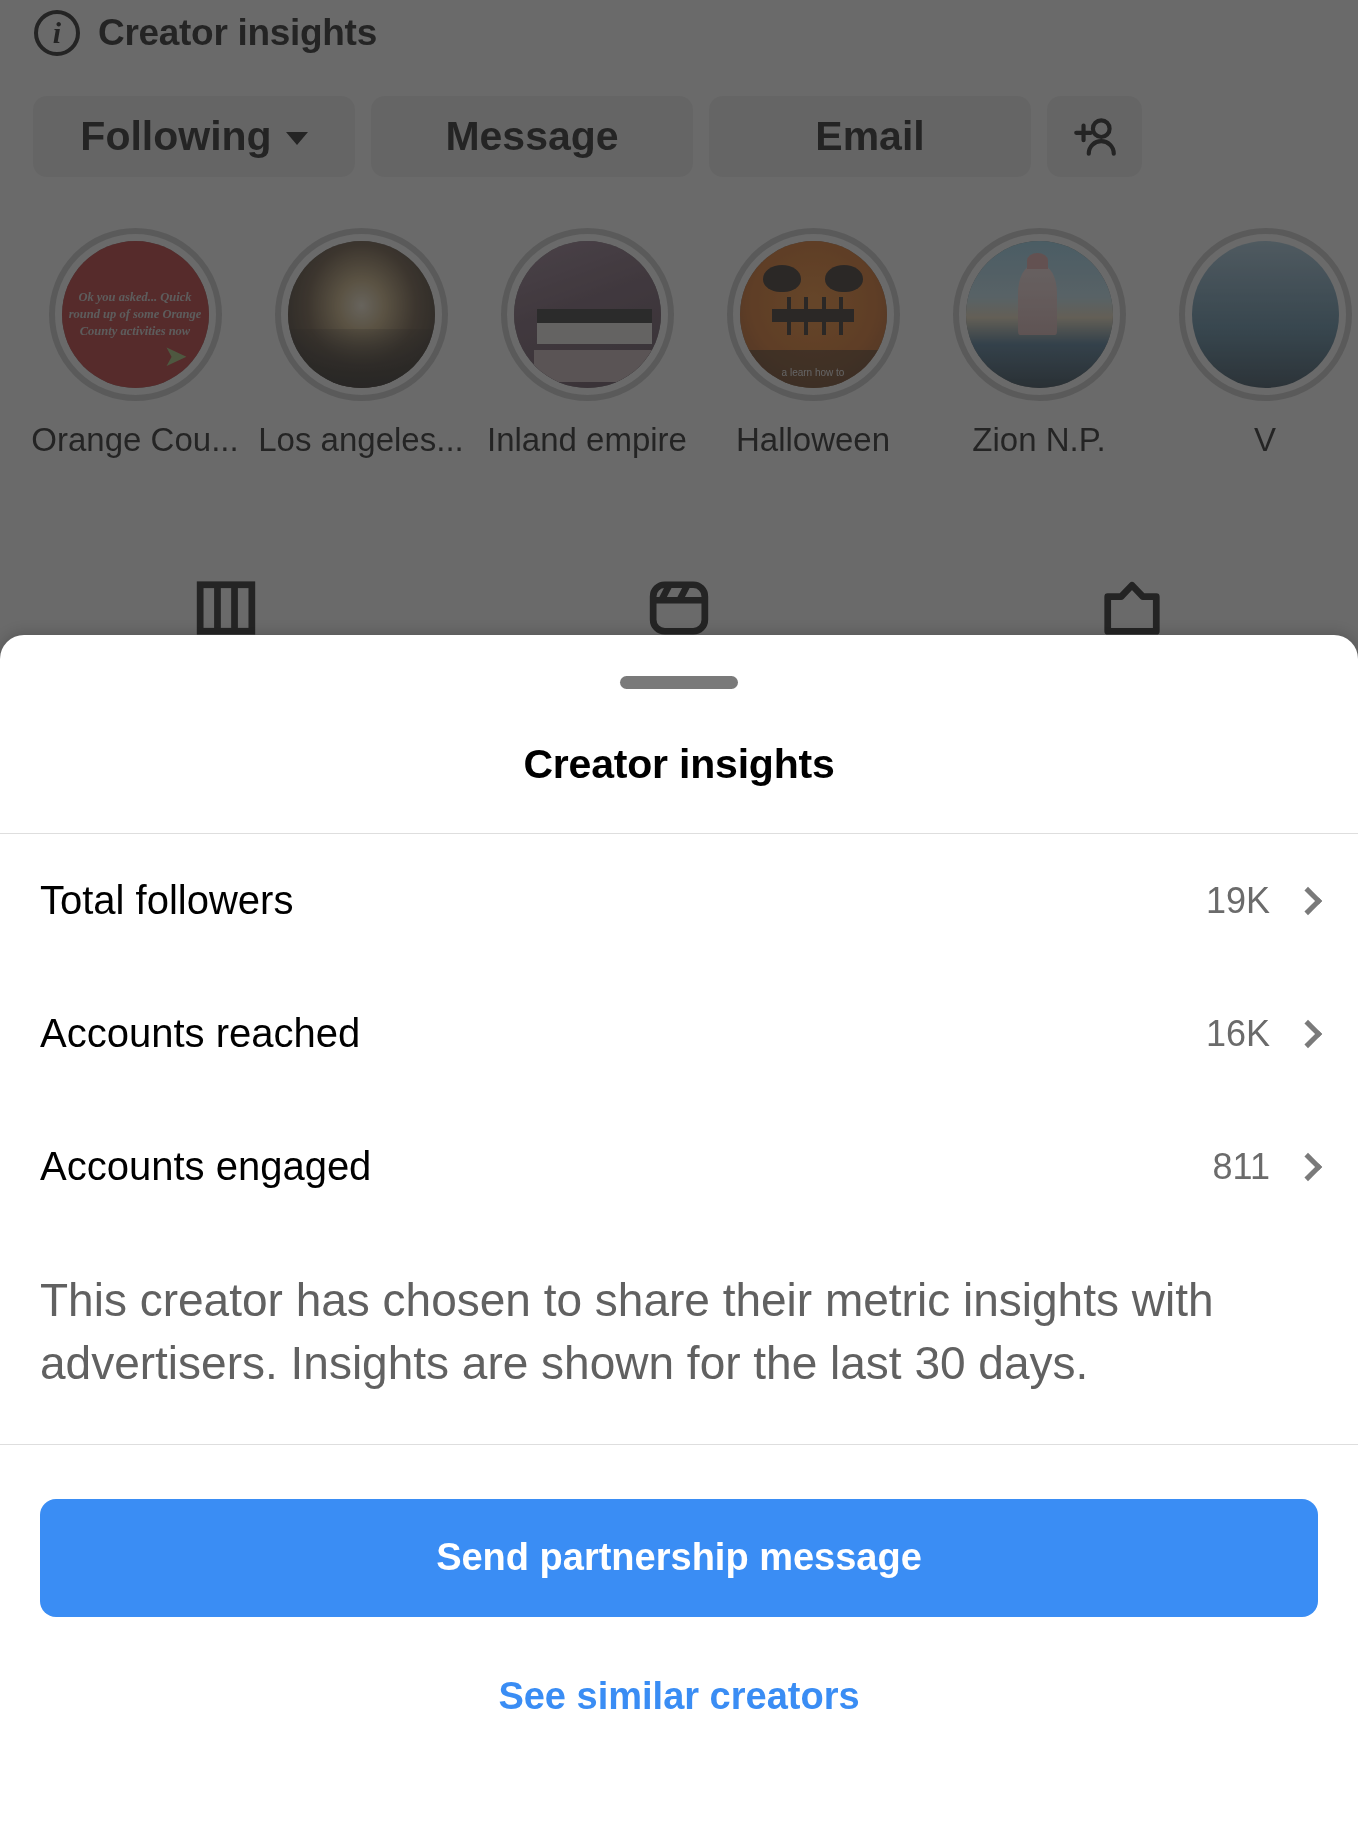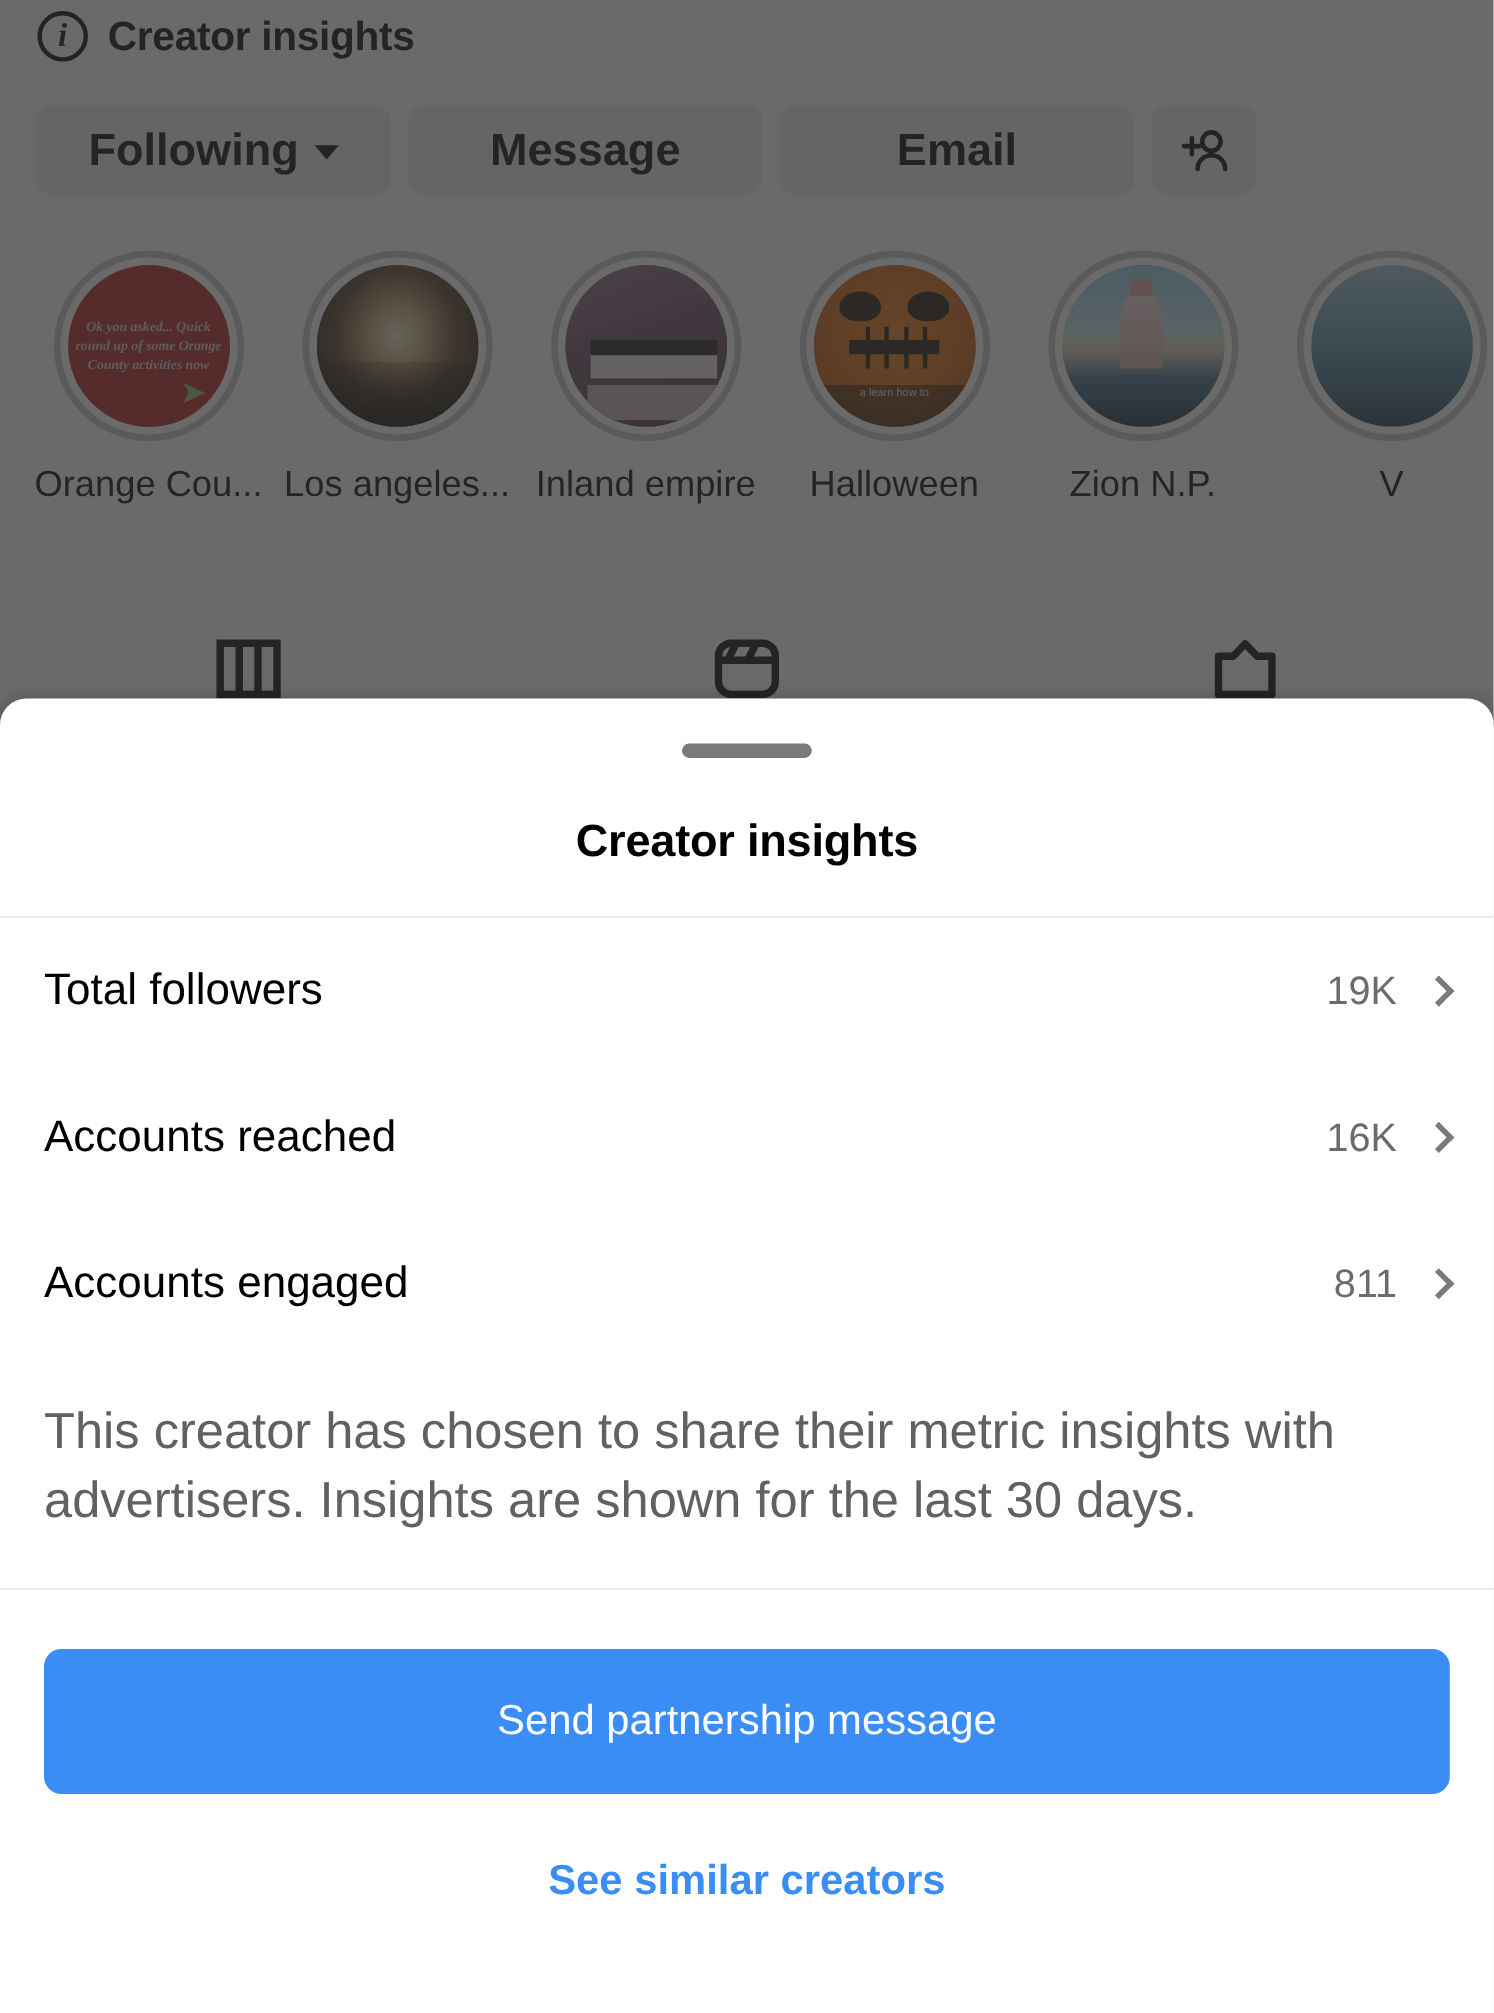--- a/index.html
+++ b/index.html
@@ -196,21 +196,21 @@
     width: 4px; height: 26%;
     background: #1f1208;
     top: 38%;
   }
   .art-pumpkin .cap {
     position: absolute; left: 0; right: 0; bottom: 0; height: 26%;
     background: rgba(20,12,6,0.55);
     color: #e8e8e8;
     font-size: 10px;
     text-align: center;
-    padding-top: 2px;
+    padding-top: 17px;
   }
   .art-zion {
     width: 100%; height: 100%;
     background: linear-gradient(to bottom, #8fd0ea 0%, #bfe3f2 38%, #e8d9b8 52%, #3d6d8f 70%, #18303f 100%);
     position: relative;
   }
   .art-zion .tower {
     position: absolute;
     left: 36%; width: 26%;
     top: 16%; height: 48%;
@@ -329,27 +329,27 @@
   .sheet-divider2 {
     margin-top: 48px;
     height: 1px;
     background: #dedede;
     width: 100%;
   }
 
   .cta-wrap { padding: 54px 40px 0 40px; }
   .cta-primary {
     width: 100%;
-    height: 132px;
+    height: 118px;
     background: #3a8df4;
     border: none;
     border-radius: 16px;
     color: #ffffff;
     font-size: 38px;
-    font-weight: 400;
+    font-weight: 700;
     font-family: "Liberation Sans", sans-serif;
     cursor: pointer;
     display: flex;
     align-items: center;
     justify-content: center;
   }
   .cta-secondary {
     margin-top: 58px;
     width: 100%;
     text-align: center;

